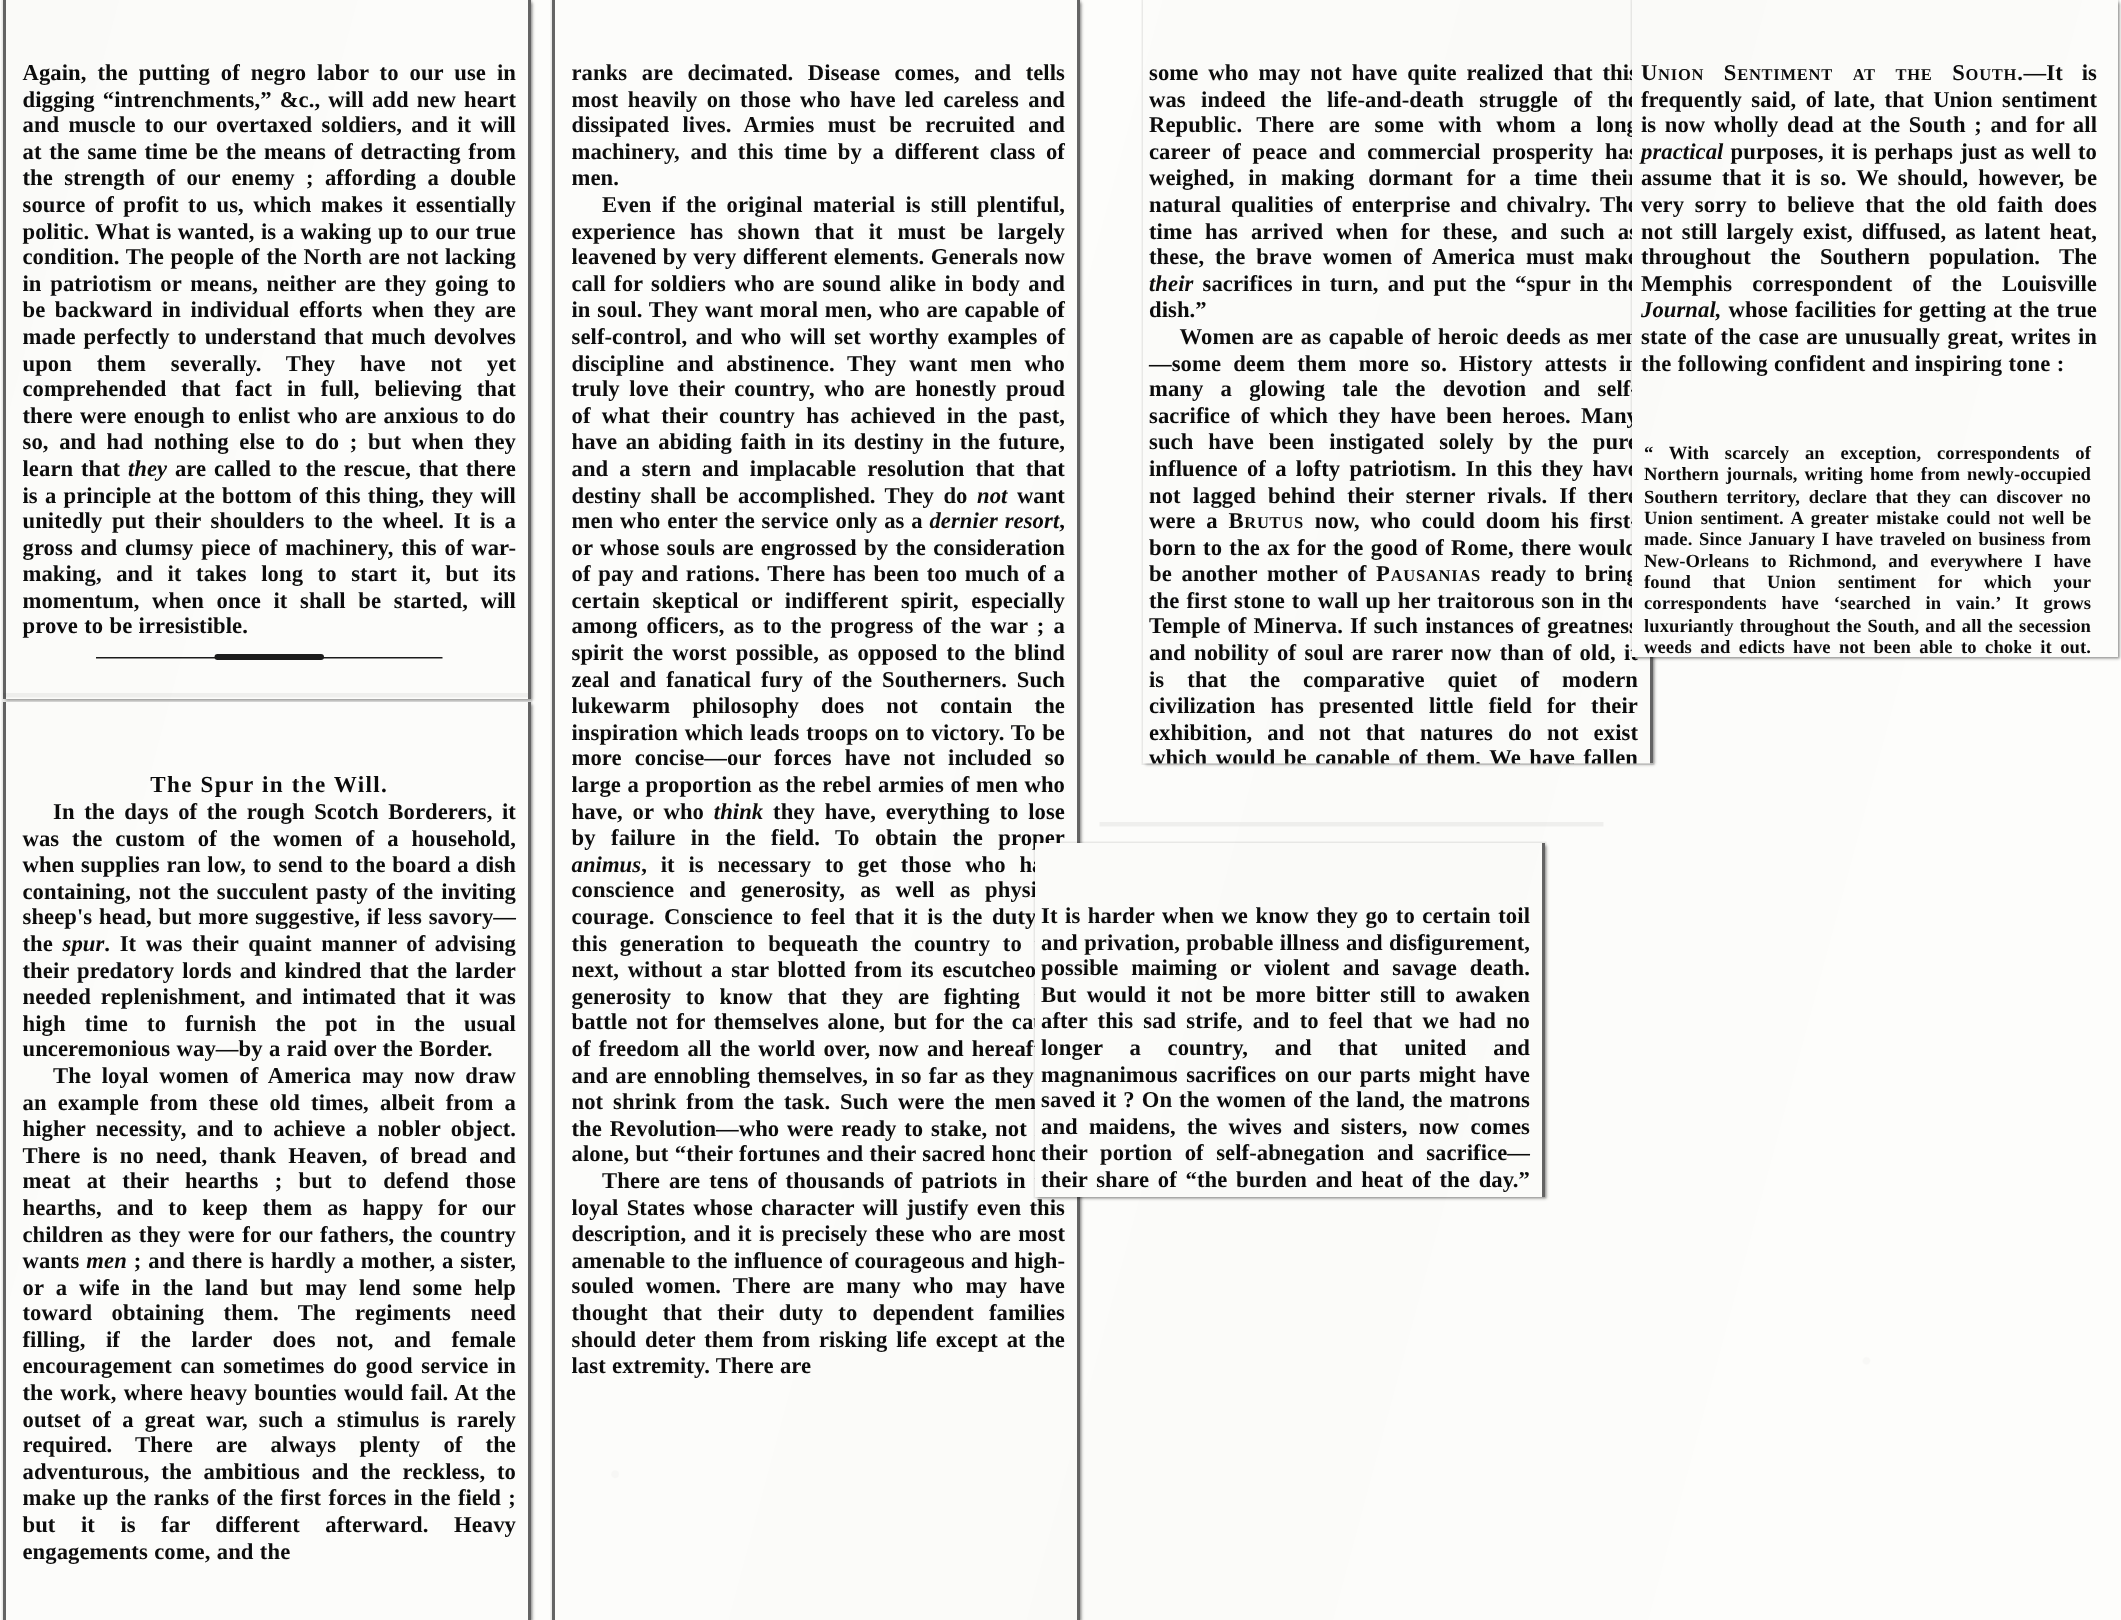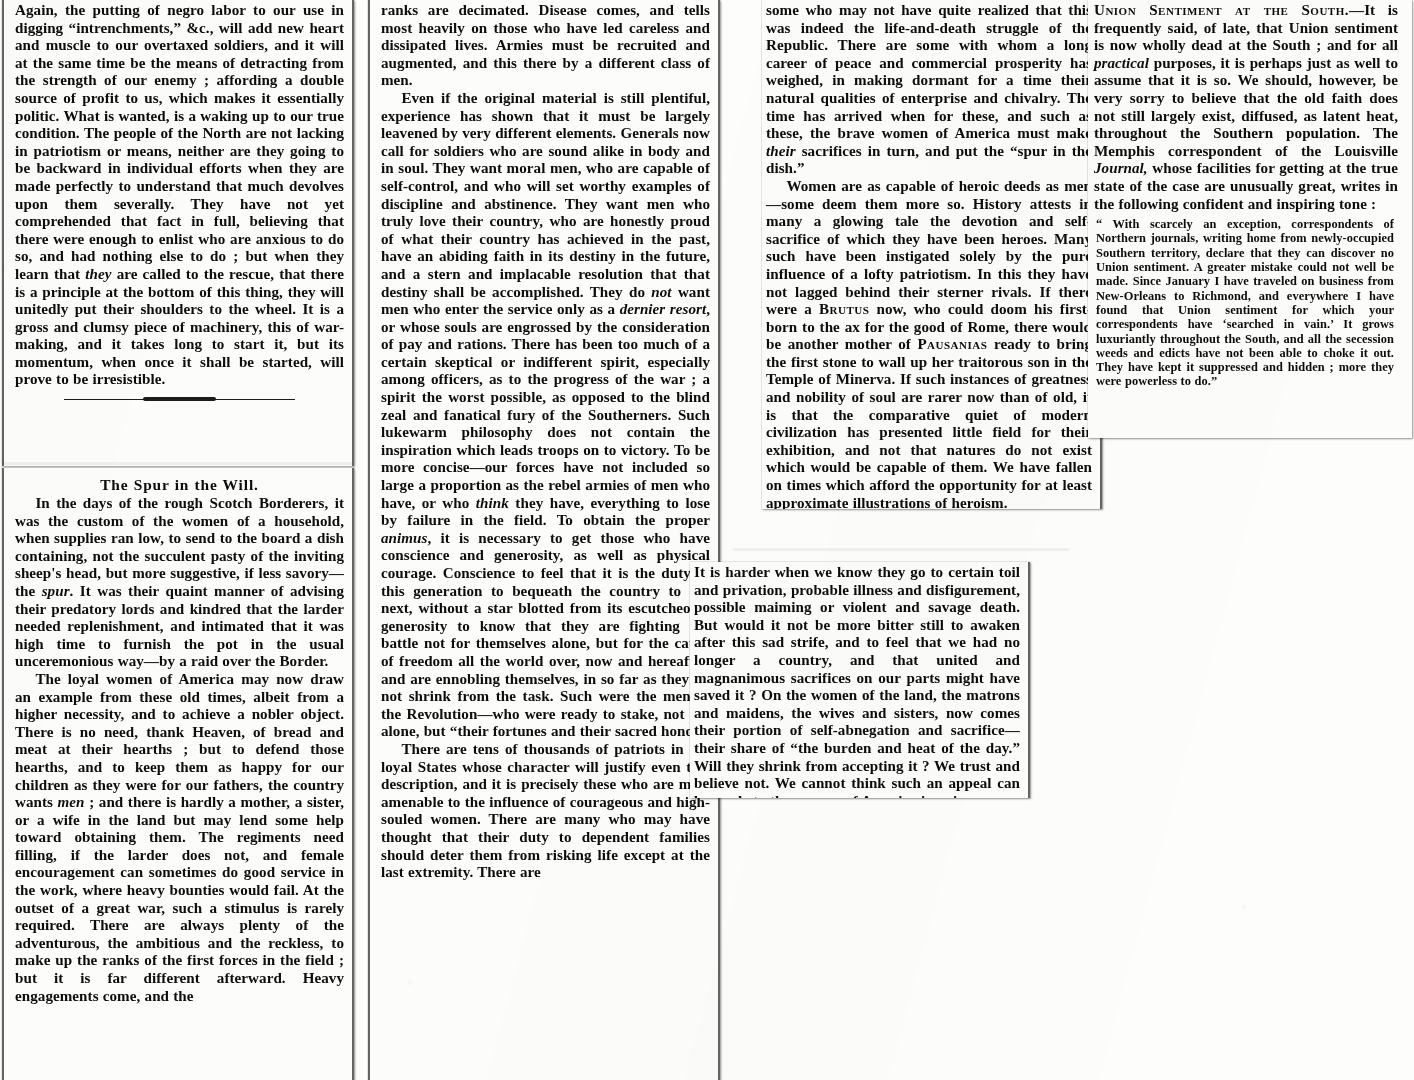--- a/index.html
+++ b/index.html
@@ -43,20 +43,21 @@
   .colbody{
     padding:2px 10px 2px 13px;
     font-size:15.1px;
     line-height:17.6px;
     color:#0d0d0d;
     text-align:justify;
     -webkit-font-smoothing:none;
     font-weight:600;
     letter-spacing:.05px;
     word-spacing:.4px;
+    margin-top:39px;
   }
   .colbody.small{
     font-size:12.4px;
     line-height:14.3px;
     font-weight:600;
   }
   .colbody p{margin:0;text-indent:1.35em;}
   .colbody p.noind{text-indent:0;}
   .colbody i,.colbody em{font-style:italic;}
 
@@ -113,21 +114,21 @@
       <h2 class="headline">The Spur in the Will.</h2>
       <p>In the days of the rough Scotch Borderers, it was the custom of the women of a household, when supplies ran low, to send to the board a dish containing, not the succulent pasty of the inviting sheep's head, but more suggestive, if less savory—the <i>spur</i>. It was their quaint manner of advising their predatory lords and kindred that the larder needed replenishment, and intimated that it was high time to furnish the pot in the usual unceremonious way—by a raid over the Border.</p>
       <p>The loyal women of America may now draw an example from these old times, albeit from a higher necessity, and to achieve a nobler object. There is no need, thank Heaven, of bread and meat at their hearths ; but to defend those hearths, and to keep them as happy for our children as they were for our fathers, the country wants <i>men</i> ; and there is hardly a mother, a sister, or a wife in the land but may lend some help toward obtaining them. The regiments need filling, if the larder does not, and female encouragement can sometimes do good service in the work, where heavy bounties would fail. At the outset of a great war, such a stimulus is rarely required. There are always plenty of the adventurous, the ambitious and the reckless, to make up the ranks of the first forces in the field ; but it is far different afterward. Heavy engagements come, and the</p>
     </div>
   </div>
 
   <div class="clip" style="left:368px;top:0px;width:352px;height:1080px;">
     <div class="rule-l"></div>
     <div class="rule-r"></div>
     <div class="colbody">
-      <p class="noind">ranks are decimated. Disease comes, and tells most heavily on those who have led careless and dissipated lives. Armies must be recruited and augmented, and this there by a different class of men.</p>
+      <p class="noind">ranks are decimated. Disease comes, and tells most heavily on those who have led careless and dissipated lives. Armies must be recruited and machinery, and this time by a different class of men.</p>
       <p>Even if the original material is still plentiful, experience has shown that it must be largely leavened by very different elements. Generals now call for soldiers who are sound alike in body and in soul. They want moral men, who are capable of self-control, and who will set worthy examples of discipline and abstinence. They want men who truly love their country, who are honestly proud of what their country has achieved in the past, have an abiding faith in its destiny in the future, and a stern and implacable resolution that that destiny shall be accomplished. They do <i>not</i> want men who enter the service only as a <i>dernier resort</i>, or whose souls are engrossed by the consideration of pay and rations. There has been too much of a certain skeptical or indifferent spirit, especially among officers, as to the progress of the war ; a spirit the worst possible, as opposed to the blind zeal and fanatical fury of the Southerners. Such lukewarm philosophy does not contain the inspiration which leads troops on to victory. To be more concise—our forces have not included so large a proportion as the rebel armies of men who have, or who <i>think</i> they have, everything to lose by failure in the field. To obtain the proper <i>animus</i>, it is necessary to get those who have conscience and generosity, as well as physical courage. Conscience to feel that it is the duty of this generation to bequeath the country to the next, without a star blotted from its escutcheon ; generosity to know that they are fighting the battle not for themselves alone, but for the cause of freedom all the world over, now and hereafter, and are ennobling themselves, in so far as they do not shrink from the task. Such were the men of the Revolution—who were ready to stake, not life alone, but “their fortunes and their sacred honor.”</p>
       <p>There are tens of thousands of patriots in the loyal States whose character will justify even this description, and it is precisely these who are most amenable to the influence of courageous and high-souled women. There are many who may have thought that their duty to dependent families should deter them from risking life except at the last extremity. There are</p>
     </div>
   </div>
 
   <div class="clip" style="left:762px;top:0px;width:340px;height:509px;">
     <div class="rule-r"></div>
     <div class="colbody" style="padding-left:4px;">
       <p class="noind">some who may not have quite realized that this was indeed the life-and-death struggle of the Republic. There are some with whom a long career of peace and commercial prosperity has weighed, in making dormant for a time their natural qualities of enterprise and chivalry. The time has arrived when for these, and such as these, the brave women of America must make <i>their</i> sacrifices in turn, and put the “spur in the dish.”</p>
       <p>Women are as capable of heroic deeds as men—some deem them more so. History attests in many a glowing tale the devotion and self-sacrifice of which they have been heroes. Many such have been instigated solely by the pure influence of a lofty patriotism. In this they have not lagged behind their sterner rivals. If there were a <span class="smallcaps">Brutus</span> now, who could doom his first-born to the ax for the good of Rome, there would be another mother of <span class="smallcaps">Pausanias</span> ready to bring the first stone to wall up her traitorous son in the Temple of Minerva. If such instances of greatness and nobility of soul are rarer now than of old, it is that the comparative quiet of modern civilization has presented little field for their exhibition, and not that natures do not exist which would be capable of them. We have fallen on times which afford the opportunity for at least approximate illustrations of heroism.</p>

